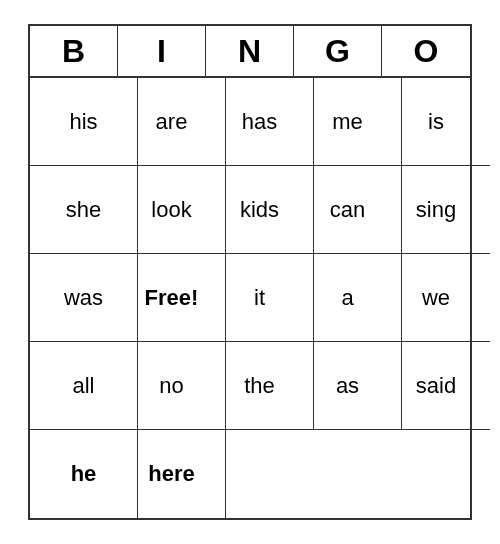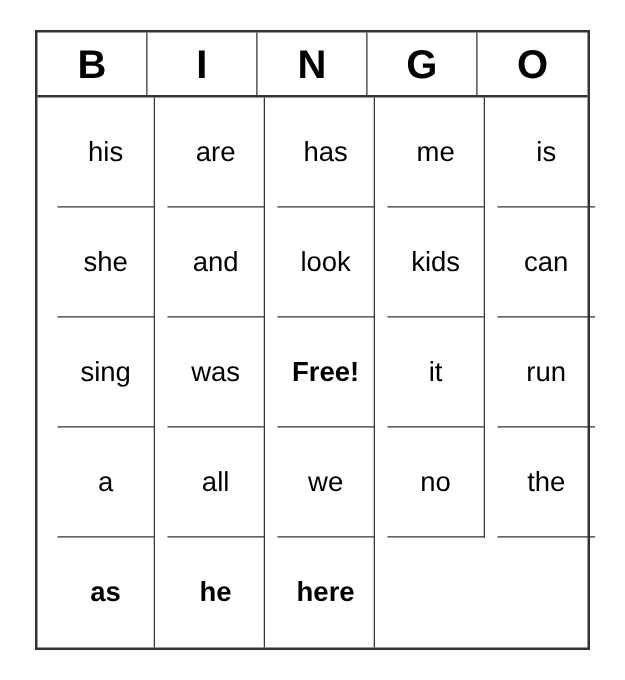--- a/index.html
+++ b/index.html
@@ -44,29 +44,28 @@
       border-right: none;
     }
 
     .bingo-grid {
       display: grid;
       grid-template-columns: repeat(5, 88px);
       grid-template-rows: repeat(5, 88px);
     }
 
     .bingo-cell {
-      width: 78px;
+      width: 108px;
       height: 88px;
       display: flex;
       align-items: center;
       justify-content: center;
       font-size: 22px;
       border-right: 1px solid #333;
       border-bottom: 1px solid #333;
-      margin-left: 16px;
     }
 
     .bingo-cell:nth-child(5n) {
       border-right: none;
     }
 
     .bingo-cell:nth-child(n+21) {
       border-bottom: none;
       font-weight: bold;
     }
@@ -86,31 +85,30 @@
       <div class="header-cell">G</div>
       <div class="header-cell">O</div>
     </div>
   <div class="bingo-grid">
   <div class="bingo-cell">his</div>
       <div class="bingo-cell">are</div>
       <div class="bingo-cell">has</div>
       <div class="bingo-cell">me</div>
       <div class="bingo-cell">is</div>
       <div class="bingo-cell">she</div>
-      <div class="bingo-cell">and</div>
       <div class="bingo-cell">look</div>
       <div class="bingo-cell">kids</div>
       <div class="bingo-cell">can</div>
       <div class="bingo-cell">sing</div>
       <div class="bingo-cell">was</div>
       <div class="bingo-cell free-cell">Free!</div>
       <div class="bingo-cell">it</div>
-      <div class="bingo-cell">run</div>
       <div class="bingo-cell">a</div>
+      <div class="bingo-cell">we</div>
       <div class="bingo-cell">all</div>
-      <div class="bingo-cell">we</div>
       <div class="bingo-cell">no</div>
       <div class="bingo-cell">the</div>
       <div class="bingo-cell">as</div>
+      <div class="bingo-cell">said</div>
       <div class="bingo-cell">he</div>
       <div class="bingo-cell">here</div>
     </div>
 </div>
 
 </body></html>

